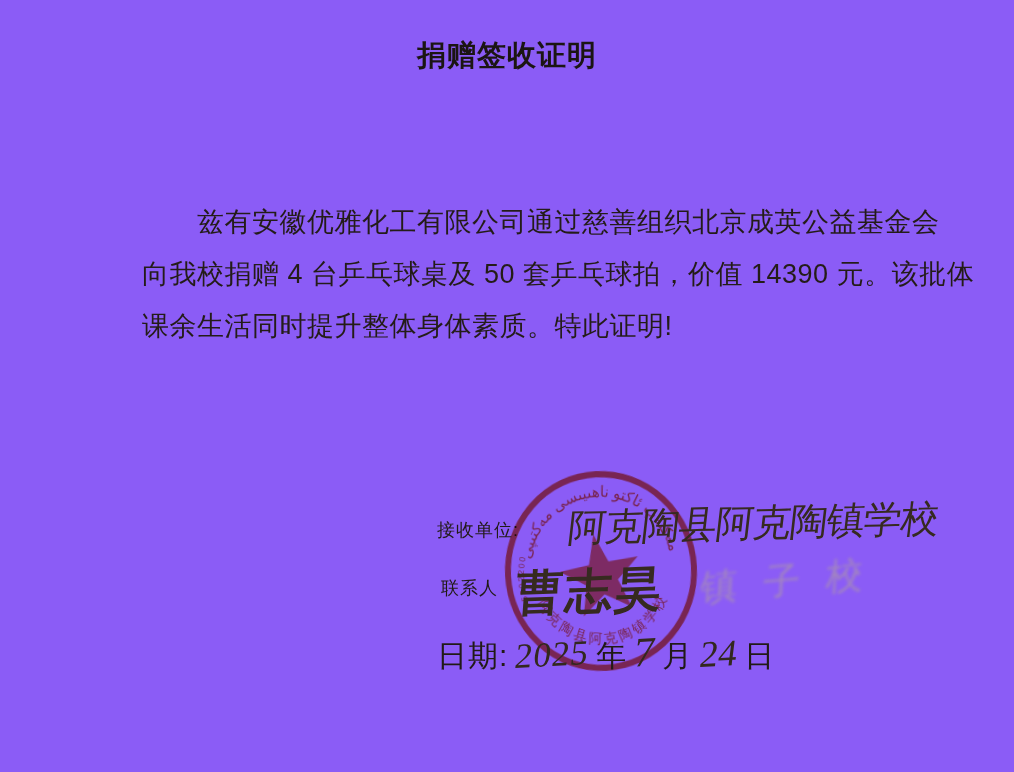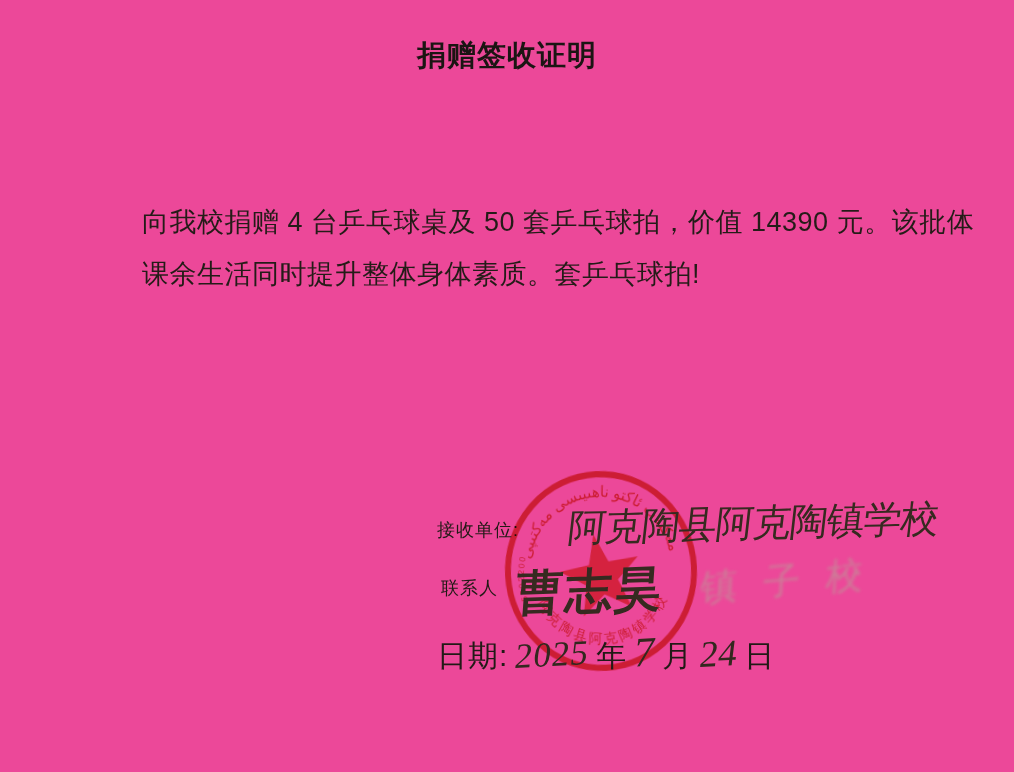--- a/index.html
+++ b/index.html
@@ -3,21 +3,21 @@
 <meta charset="utf-8">
 <style>
   * { margin: 0; padding: 0; box-sizing: border-box; }
   html, body { background: #ffffff; }
   body { font-family: "Liberation Sans", "DejaVu Sans", sans-serif; }
 
   .page {
     position: relative;
     width: 1014px;
     height: 772px;
-    background: #ec4899;
+    background: #8b5cf6;
     overflow: hidden;
   }
 
   .doc-title {
     position: absolute;
     top: 36px;
     left: 0;
     width: 100%;
     text-align: center;
     font-size: 29px;
@@ -122,22 +122,23 @@
   }
 </style>
 </head>
 <body>
 
 <div class="page">
 
   <div class="doc-title">捐赠签收证明</div>
 
   <div class="body-text">
+    <div class="body-line indent">兹有安徽优雅化工有限公司通过慈善组织北京成英公益基金会</div>
     <div class="body-line">向我校捐赠 4 台乒乓球桌及 50 套乒乓球拍，价值 14390 元。该批体</div>
-    <div class="body-line">课余生活同时提升整体身体素质。套乒乓球拍!</div>
+    <div class="body-line">课余生活同时提升整体身体素质。特此证明!</div>
   </div>
 
   <div class="ghost-text">镇子校</div>
 
   <svg class="stamp" viewBox="0 0 200 200" preserveAspectRatio="none">
     <defs>
       <path id="arcTop" d="M 28 100 A 72 72 0 0 1 172 100" fill="none"></path>
       <path id="arcBottom" d="M 32 122 A 72 72 0 0 0 168 122" fill="none"></path>
       <path id="arcSerial" d="M 30 138 A 78 78 0 0 1 34 62" fill="none"></path>
     </defs>

